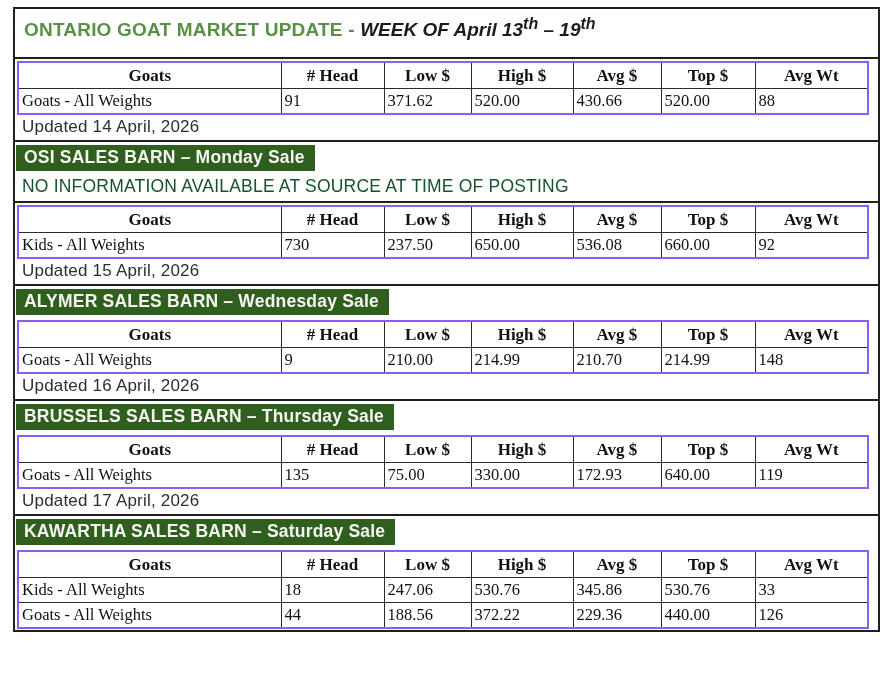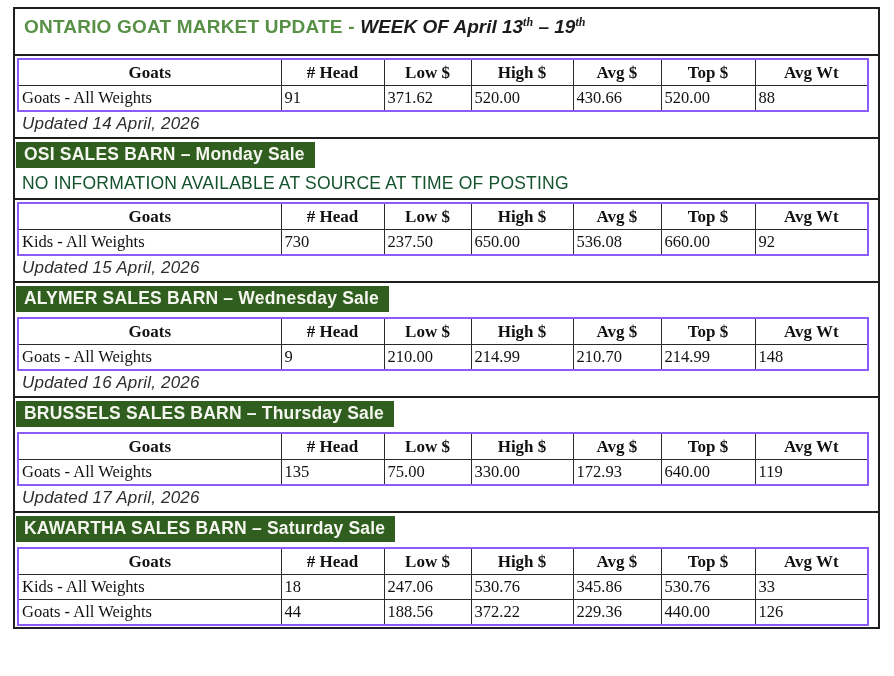--- a/index.html
+++ b/index.html
@@ -31,22 +31,21 @@
     font-size: 19px;
     letter-spacing: 0.2px;
   }
   .title-week {
     color: #1c1c1c;
     font-weight: bold;
     font-style: italic;
     font-size: 19px;
   }
   .title-week sup {
-    font-size: 12px;
-    font-family: Liberation Serif, serif;
+    font-size: 16px;
   }
   
   .section {
     box-sizing: border-box;
     border: 2px solid #1f1f1f;
     margin-top: -2px;
     padding: 2px 14px 1px 1px;
     background: #ffffff;
   }
   .bar {
@@ -87,21 +86,20 @@
   table.market-table td {
     border: 1px solid #2b2b2b;
     font-size: 16.5px;
     text-align: left;
     padding: 1px 4px 2px 3px;
     height: 21px;
     overflow: hidden;
     white-space: nowrap;
   }
   .updated {
-    font-style: italic;
     font-size: 17px;
     color: #2e2e2e;
     padding: 2px 0 2px 6px;
     letter-spacing: 0.2px;
   }
 </style>
 </head>
 <body>
 
 <div class="page">

